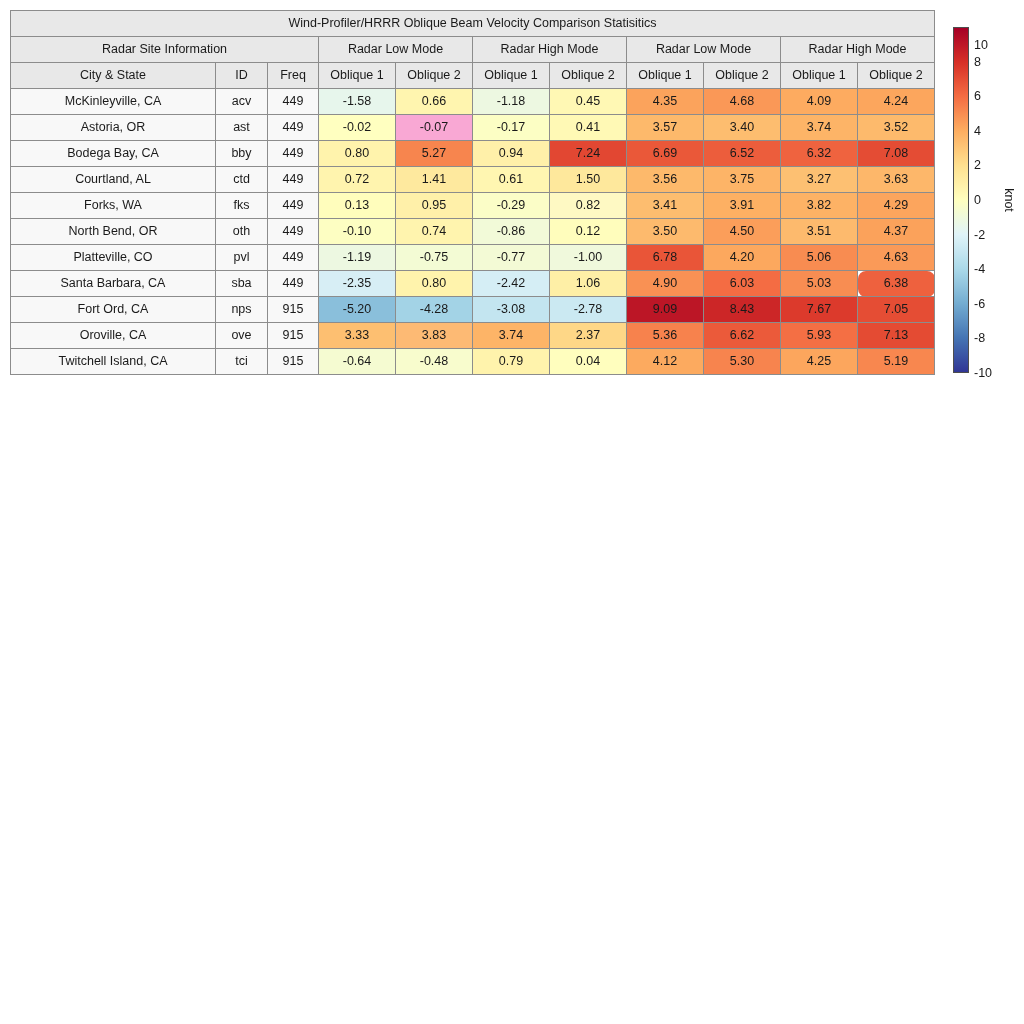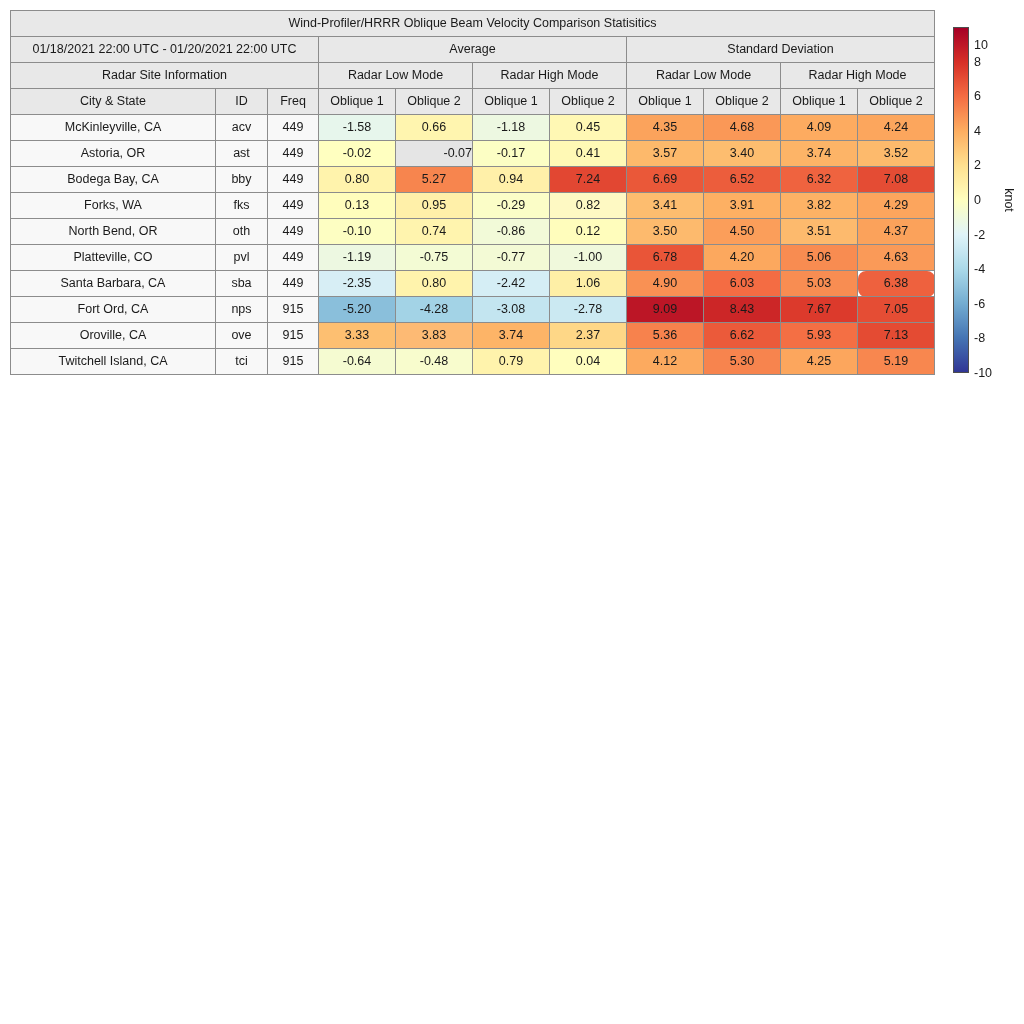--- a/index.html
+++ b/index.html
@@ -121,25 +121,20 @@
       <col style="width:77px">
         <col style="width:77px">
         <col style="width:77px">
         <col style="width:77px">
     </colgroup>
     <tbody>
       <tr>
         <td class="title-cell" colspan="11">Wind-Profiler/HRRR Oblique Beam Velocity Comparison Statisitics</td>
       </tr>
       <tr>
-        <td class="hdr" colspan="3">01/18/2021 22:00 UTC - 01/20/2021 22:00 UTC</td>
-        <td class="hdr" colspan="4">Average</td>
-        <td class="hdr" colspan="4">Standard Deviation</td>
-      </tr>
-      <tr>
         <td class="hdr" colspan="3">Radar Site Information</td>
         <td class="hdr" colspan="2">Radar Low Mode</td>
         <td class="hdr" colspan="2">Radar High Mode</td>
         <td class="hdr" colspan="2">Radar Low Mode</td>
         <td class="hdr" colspan="2">Radar High Mode</td>
       </tr>
       <tr>
         <td class="hdr">City &amp; State</td>
         <td class="hdr">ID</td>
         <td class="hdr">Freq</td>
@@ -165,40 +160,53 @@
           <td class="val" style="background: rgb(251, 163, 92);">4.35</td>
           <td class="val" style="background: rgb(250, 152, 87);">4.68</td>
           <td class="val" style="background: rgb(253, 171, 96);">4.09</td>
           <td class="val" style="background: rgb(252, 166, 93);">4.24</td>
         </tr>
         <tr>
           <td class="body-label">Astoria, OR</td>
           <td class="body-label">ast</td>
           <td class="body-label">449</td>
           <td class="val" style="background: rgb(255, 255, 192);">-0.02</td>
-          <td class="val" style="background: #e5e5e5; text-align: right;">-0.07</td>
+          <td class="val" style="background: #f9a8d4;">-0.07</td>
           <td class="val" style="background: rgb(252, 254, 196);">-0.17</td>
           <td class="val" style="background: rgb(255, 249, 181);">0.41</td>
           <td class="val" style="background: rgb(253, 185, 107);">3.57</td>
           <td class="val" style="background: rgb(253, 189, 111);">3.40</td>
           <td class="val" style="background: rgb(253, 180, 103);">3.74</td>
           <td class="val" style="background: rgb(253, 186, 108);">3.52</td>
         </tr>
         <tr>
           <td class="body-label">Bodega Bay, CA</td>
           <td class="body-label">bby</td>
           <td class="body-label">449</td>
           <td class="val" style="background: rgb(255, 243, 172);">0.80</td>
           <td class="val" style="background: rgb(247, 133, 78);">5.27</td>
           <td class="val" style="background: rgb(255, 240, 169);">0.94</td>
           <td class="val" style="background: rgb(226, 71, 50);">7.24</td>
           <td class="val" style="background: rgb(234, 88, 57);">6.69</td>
           <td class="val" style="background: rgb(236, 93, 60);">6.52</td>
           <td class="val" style="background: rgb(239, 99, 63);">6.32</td>
           <td class="val" style="background: rgb(228, 76, 52);">7.08</td>
+        </tr>
+        <tr>
+          <td class="body-label">Courtland, AL</td>
+          <td class="body-label">ctd</td>
+          <td class="body-label">449</td>
+          <td class="val" style="background: rgb(255, 244, 174);">0.72</td>
+          <td class="val" style="background: rgb(254, 233, 158);">1.41</td>
+          <td class="val" style="background: rgb(255, 246, 177);">0.61</td>
+          <td class="val" style="background: rgb(254, 232, 156);">1.50</td>
+          <td class="val" style="background: rgb(253, 185, 107);">3.56</td>
+          <td class="val" style="background: rgb(253, 180, 103);">3.75</td>
+          <td class="val" style="background: rgb(253, 192, 114);">3.27</td>
+          <td class="val" style="background: rgb(253, 183, 106);">3.63</td>
         </tr>
         <tr>
           <td class="body-label">Forks, WA</td>
           <td class="body-label">fks</td>
           <td class="body-label">449</td>
           <td class="val" style="background: rgb(255, 253, 188);">0.13</td>
           <td class="val" style="background: rgb(255, 240, 169);">0.95</td>
           <td class="val" style="background: rgb(251, 253, 199);">-0.29</td>
           <td class="val" style="background: #fef9c3;">0.82</td>
           <td class="val" style="background: rgb(253, 189, 111);">3.41</td>

